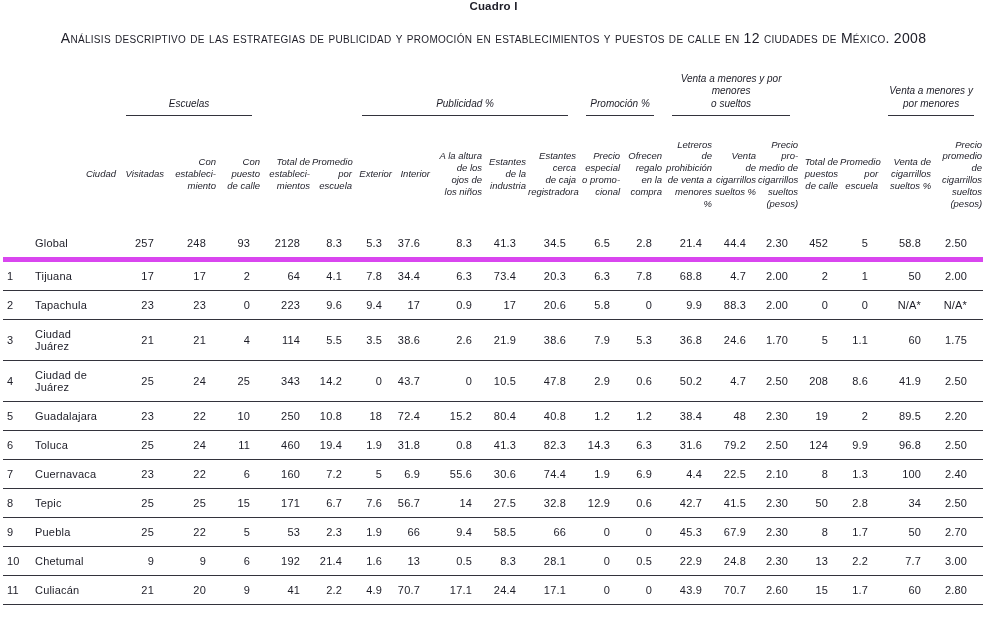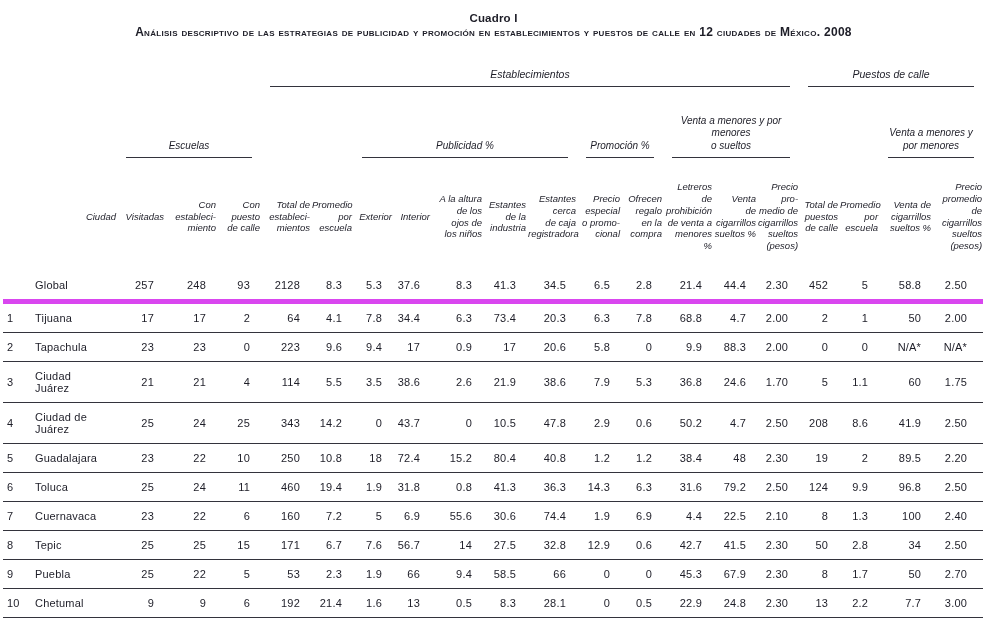--- a/index.html
+++ b/index.html
@@ -6,26 +6,26 @@
   html, body { margin: 0; padding: 0; }
   body {
     width: 987px; height: 622px;
     background: #ffffff;
     color: #1d1d27;
     font-family: "Liberation Sans", sans-serif;
     overflow: hidden;
   }
   .page { width: 987px; height: 622px; position: relative; }
 
-  .title-block { text-align: center; padding-top: 12px; }
+  .title-block { text-align: center; }
   .kicker { font-size: 11.5px; font-weight: bold; letter-spacing: 0.2px; }
   .heading {
-    font-size: 12px; font-weight: bold;
+    font-size: 14px; font-weight: normal;
     font-variant: small-caps; letter-spacing: 0.3px;
-    margin-top: 1px;
+    margin-top: 18px;
   }
 
   table.main {
     border-collapse: collapse; table-layout: fixed;
     width: 980px; margin: 12px 0 0 3px;
   }
   th {
     font-style: italic; font-weight: normal;
     text-align: center; white-space: pre-line; line-height: 1.25;
     padding: 0; color: #1d1d27;
@@ -80,29 +80,20 @@
         <col style="width:42px">
         <col style="width:50px">
         <col style="width:44px">
       <col style="width:42px">
         <col style="width:40px">
         <col style="width:40px">
         <col style="width:53px">
       <col style="width:51px">
     </colgroup>
     <thead>
-      <tr class="grp1">
-        <th colspan="5"></th>
-        <th colspan="12">
-          <div class="rule">Establecimientos</div>
-        </th>
-        <th colspan="4">
-          <div class="rule">Puestos de calle</div>
-        </th>
-      </tr>
       <tr class="grp2">
         <th colspan="2"></th>
         <th colspan="3">
           <div class="rule">Escuelas</div>
         </th>
         <th colspan="2"></th>
         <th colspan="5">
           <div class="rule">Publicidad %</div>
         </th>
         <th colspan="2">
@@ -328,21 +319,21 @@
           <td class="c2">Toluca</td>
           <td class="c3">25</td>
           <td class="c4">24</td>
           <td class="c5">11</td>
           <td class="c6">460</td>
           <td class="c7">19.4</td>
           <td class="c8">1.9</td>
           <td class="c9">31.8</td>
           <td class="c10">0.8</td>
           <td class="c11">41.3</td>
-          <td class="c12">36.3</td>
+          <td class="c12">82.3</td>
           <td class="c13">14.3</td>
           <td class="c14">6.3</td>
           <td class="c15">31.6</td>
           <td class="c16">79.2</td>
           <td class="c17">2.50</td>
           <td class="c18">124</td>
           <td class="c19">9.9</td>
           <td class="c20">96.8</td>
           <td class="c21">2.50</td>
         </tr>

